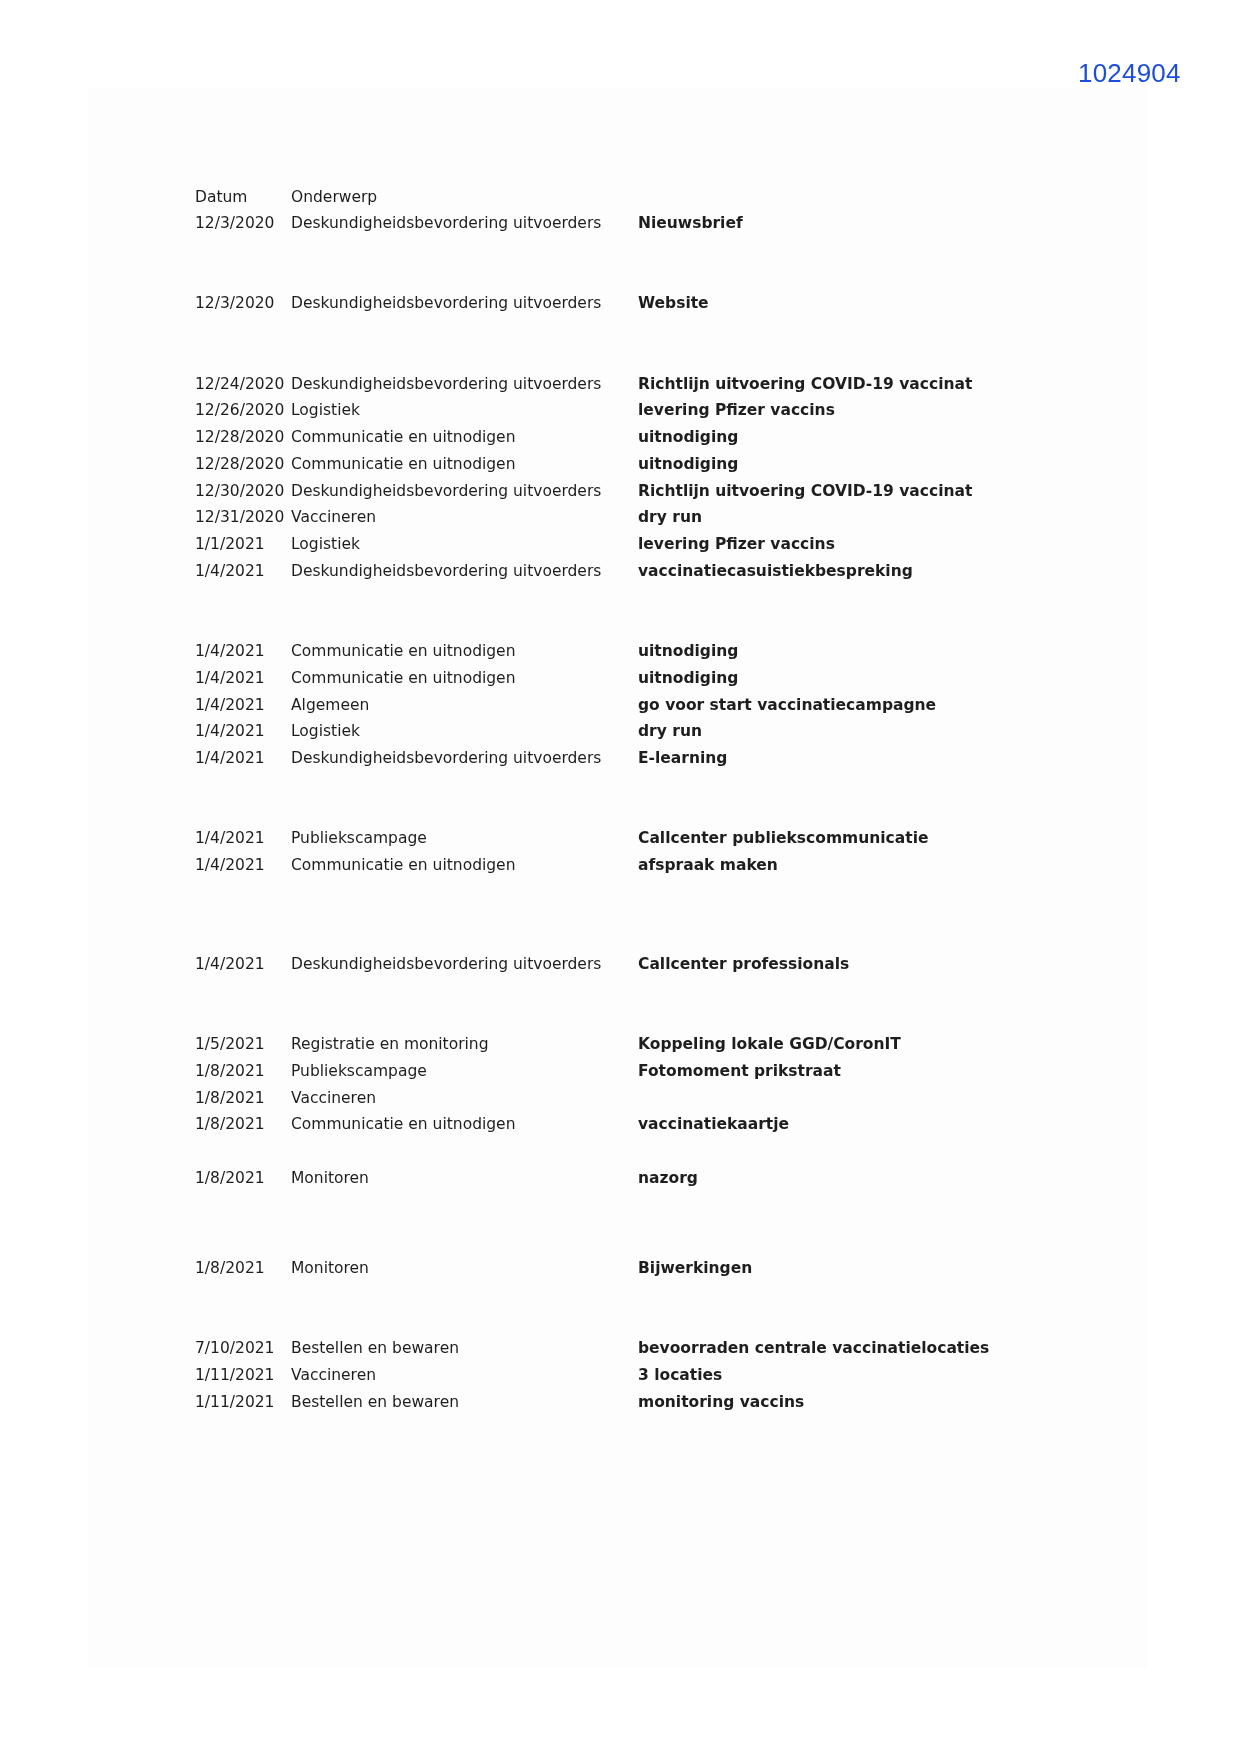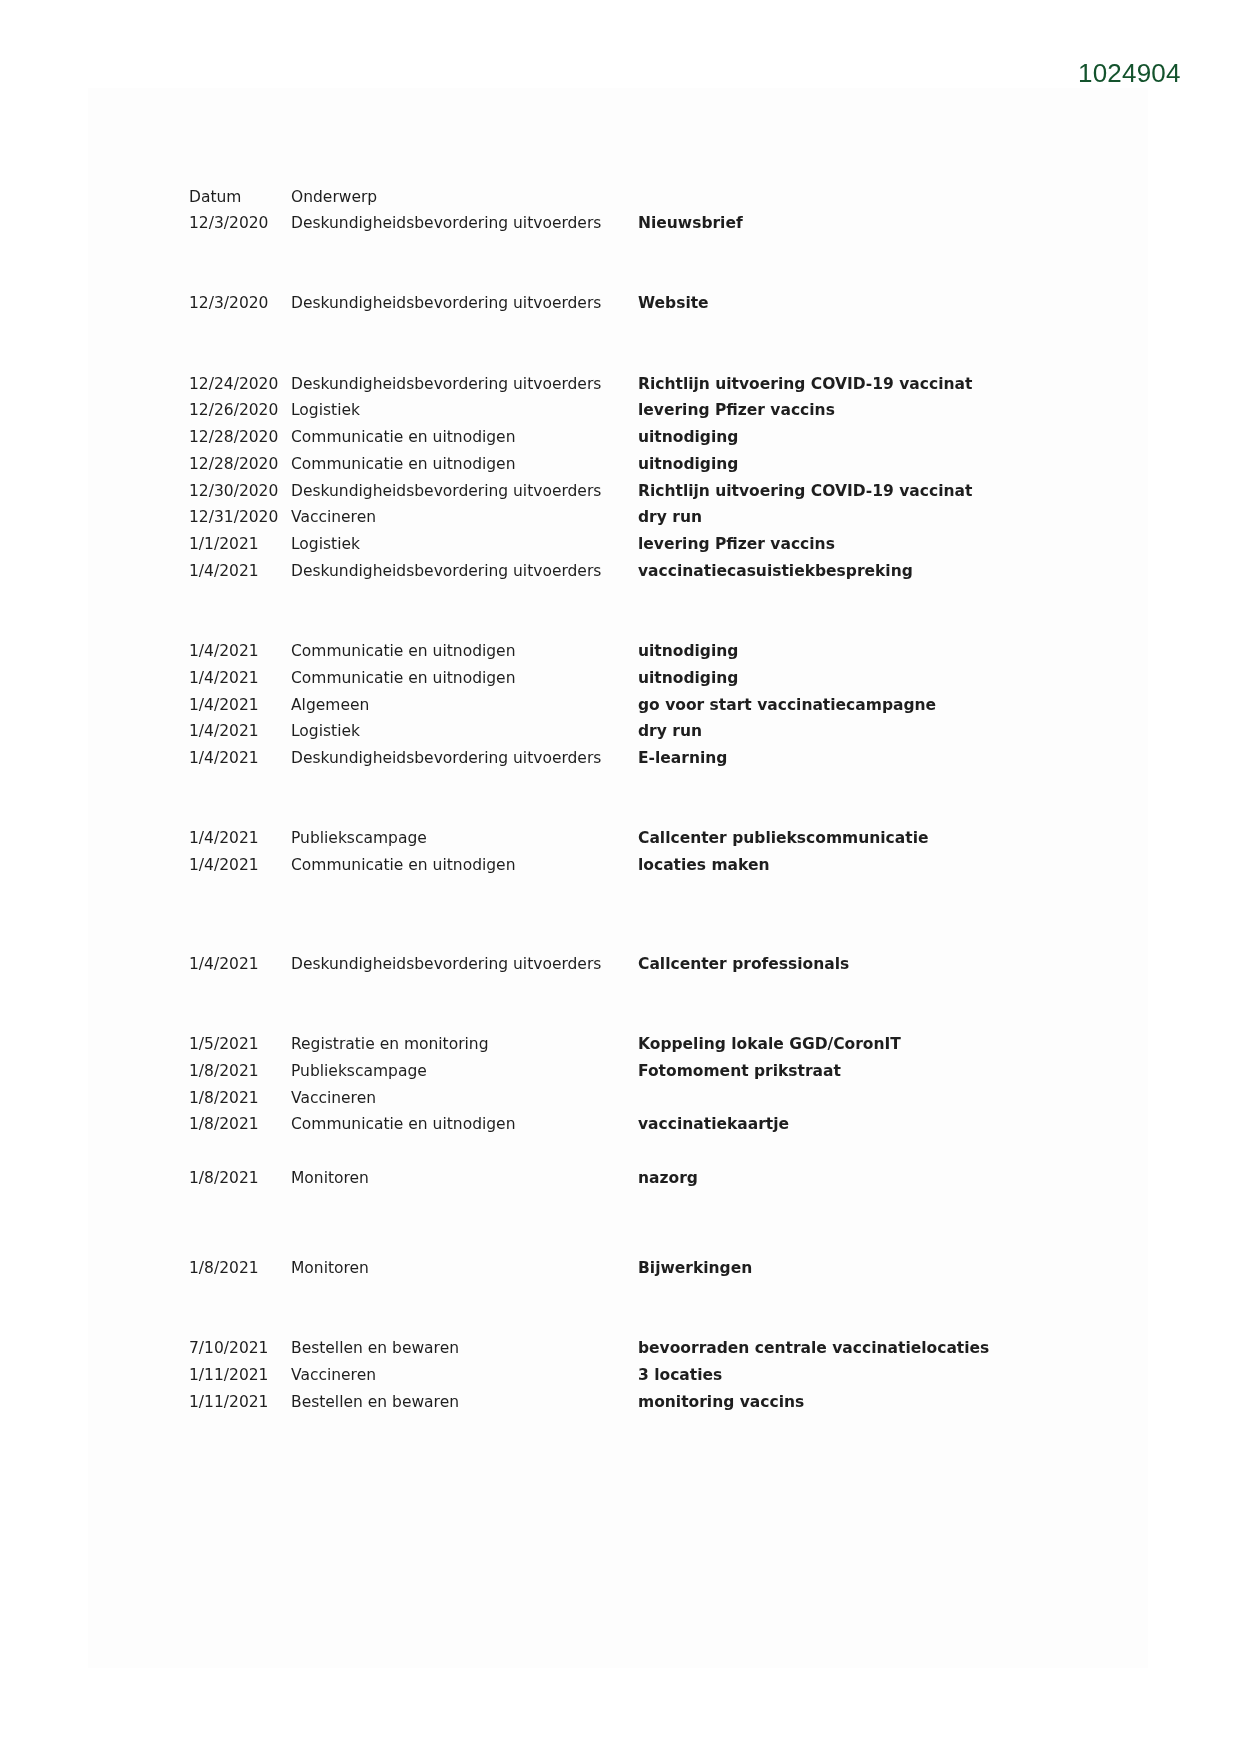--- a/index.html
+++ b/index.html
@@ -11,21 +11,21 @@
       overflow: hidden;
       font-family: "Liberation Sans", "DejaVu Sans", sans-serif;
       color: #1a1a1a;
     }
     .doc-number {
       position: absolute;
       left: 1078px;
       top: 58px;
       font-family: "Liberation Sans", sans-serif;
       font-size: 26px;
-      color: #14532d;
+      color: #1d4ed8;
       letter-spacing: 0.2px;
     }
     .panel {
       position: absolute;
       left: 88px;
       top: 88px;
       width: 1060px;
       height: 1580px;
       background: #fdfdfd;
     }
@@ -38,21 +38,21 @@
       color: #1e1e1e;
     }
     .row {
       position: absolute;
       left: 0;
       height: 22px;
       white-space: nowrap;
       line-height: 22px;
     }
     .cell { position: absolute; top: 0; white-space: nowrap; }
-    .c-date { left: 10px; text-align: right; }
+    .c-date { left: 16px; text-align: right; }
     .c-subject { left: 112px; }
     .c-desc { left: 459px; font-weight: bold; }
   </style>
 </head>
 <body>
 
 <div class="panel"></div>
 
 <div class="doc-number">1024904</div>
 
@@ -138,21 +138,21 @@
         <span class="cell c-desc">E-learning</span>
       </div>
       <div class="row" style="top: 641px;">
         <span class="cell c-date">1/4/2021</span>
         <span class="cell c-subject">Publiekscampage</span>
         <span class="cell c-desc">Callcenter publiekscommunicatie</span>
       </div>
       <div class="row" style="top: 668px;">
         <span class="cell c-date">1/4/2021</span>
         <span class="cell c-subject">Communicatie en uitnodigen</span>
-        <span class="cell c-desc">locaties maken</span>
+        <span class="cell c-desc">afspraak maken</span>
       </div>
       <div class="row" style="top: 767px;">
         <span class="cell c-date">1/4/2021</span>
         <span class="cell c-subject">Deskundigheidsbevordering uitvoerders</span>
         <span class="cell c-desc">Callcenter professionals</span>
       </div>
       <div class="row" style="top: 847px;">
         <span class="cell c-date">1/5/2021</span>
         <span class="cell c-subject">Registratie en monitoring</span>
         <span class="cell c-desc">Koppeling lokale GGD/CoronIT</span>

